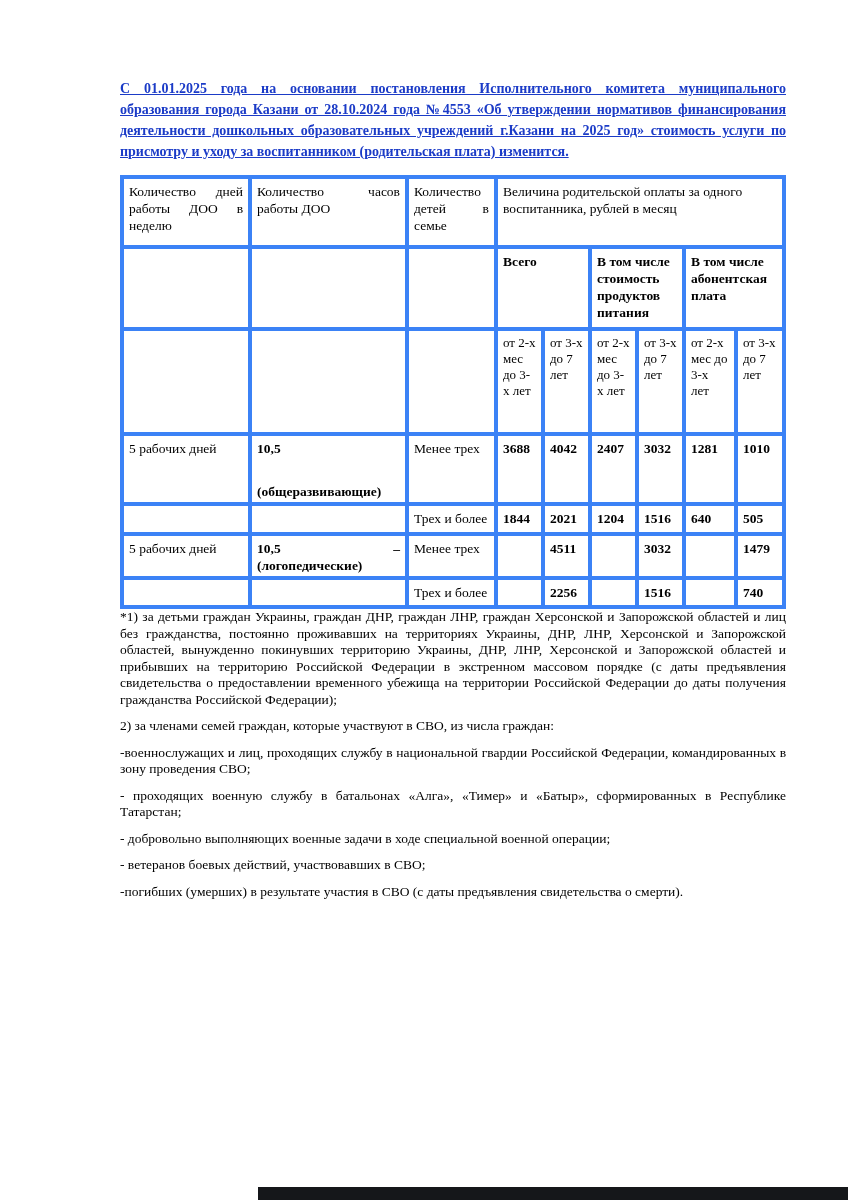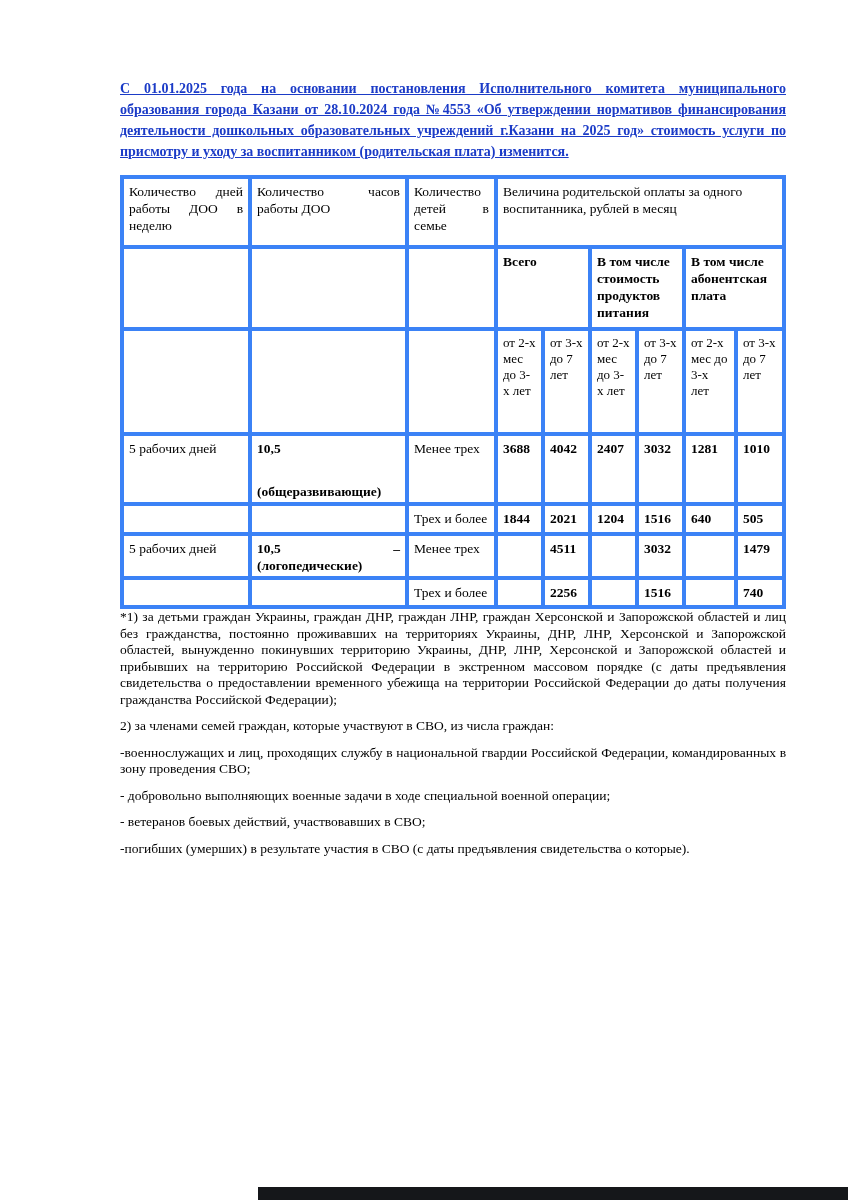--- a/index.html
+++ b/index.html
@@ -167,20 +167,21 @@
         <td class="b"></td>
         <td class="b">740</td>
       </tr>
     </tbody>
   </table>
 
   <div class="notes">
     <p class="note">*1) за детьми граждан Украины, граждан ДНР, граждан ЛНР, граждан Херсонской и Запорожской областей и лиц без гражданства, постоянно проживавших на территориях Украины, ДНР, ЛНР, Херсонской и Запорожской областей, вынужденно покинувших территорию Украины, ДНР, ЛНР, Херсонской и Запорожской областей и прибывших на территорию Российской Федерации в экстренном массовом порядке (с даты предъявления свидетельства о предоставлении временного убежища на территории Российской Федерации до даты получения гражданства Российской Федерации);</p>
     <p class="note">2) за членами семей граждан, которые участвуют в СВО, из числа граждан:</p>
     <p class="note">-военнослужащих и лиц, проходящих службу в национальной гвардии Российской Федерации, командированных в зону проведения СВО;</p>
+    <p class="note">- проходящих военную службу в батальонах «Алга», «Тимер» и «Батыр», сформированных в Республике Татарстан;</p>
     <p class="note">- добровольно выполняющих военные задачи в ходе специальной военной операции;</p>
     <p class="note">- ветеранов боевых действий, участвовавших в СВО;</p>
-    <p class="note">-погибших (умерших) в результате участия в СВО (с даты предъявления свидетельства о которые).</p>
+    <p class="note">-погибших (умерших) в результате участия в СВО (с даты предъявления свидетельства о смерти).</p>
   </div>
 
 </div>
 
 <div class="bottom-bar"></div>
 
 </body></html>

